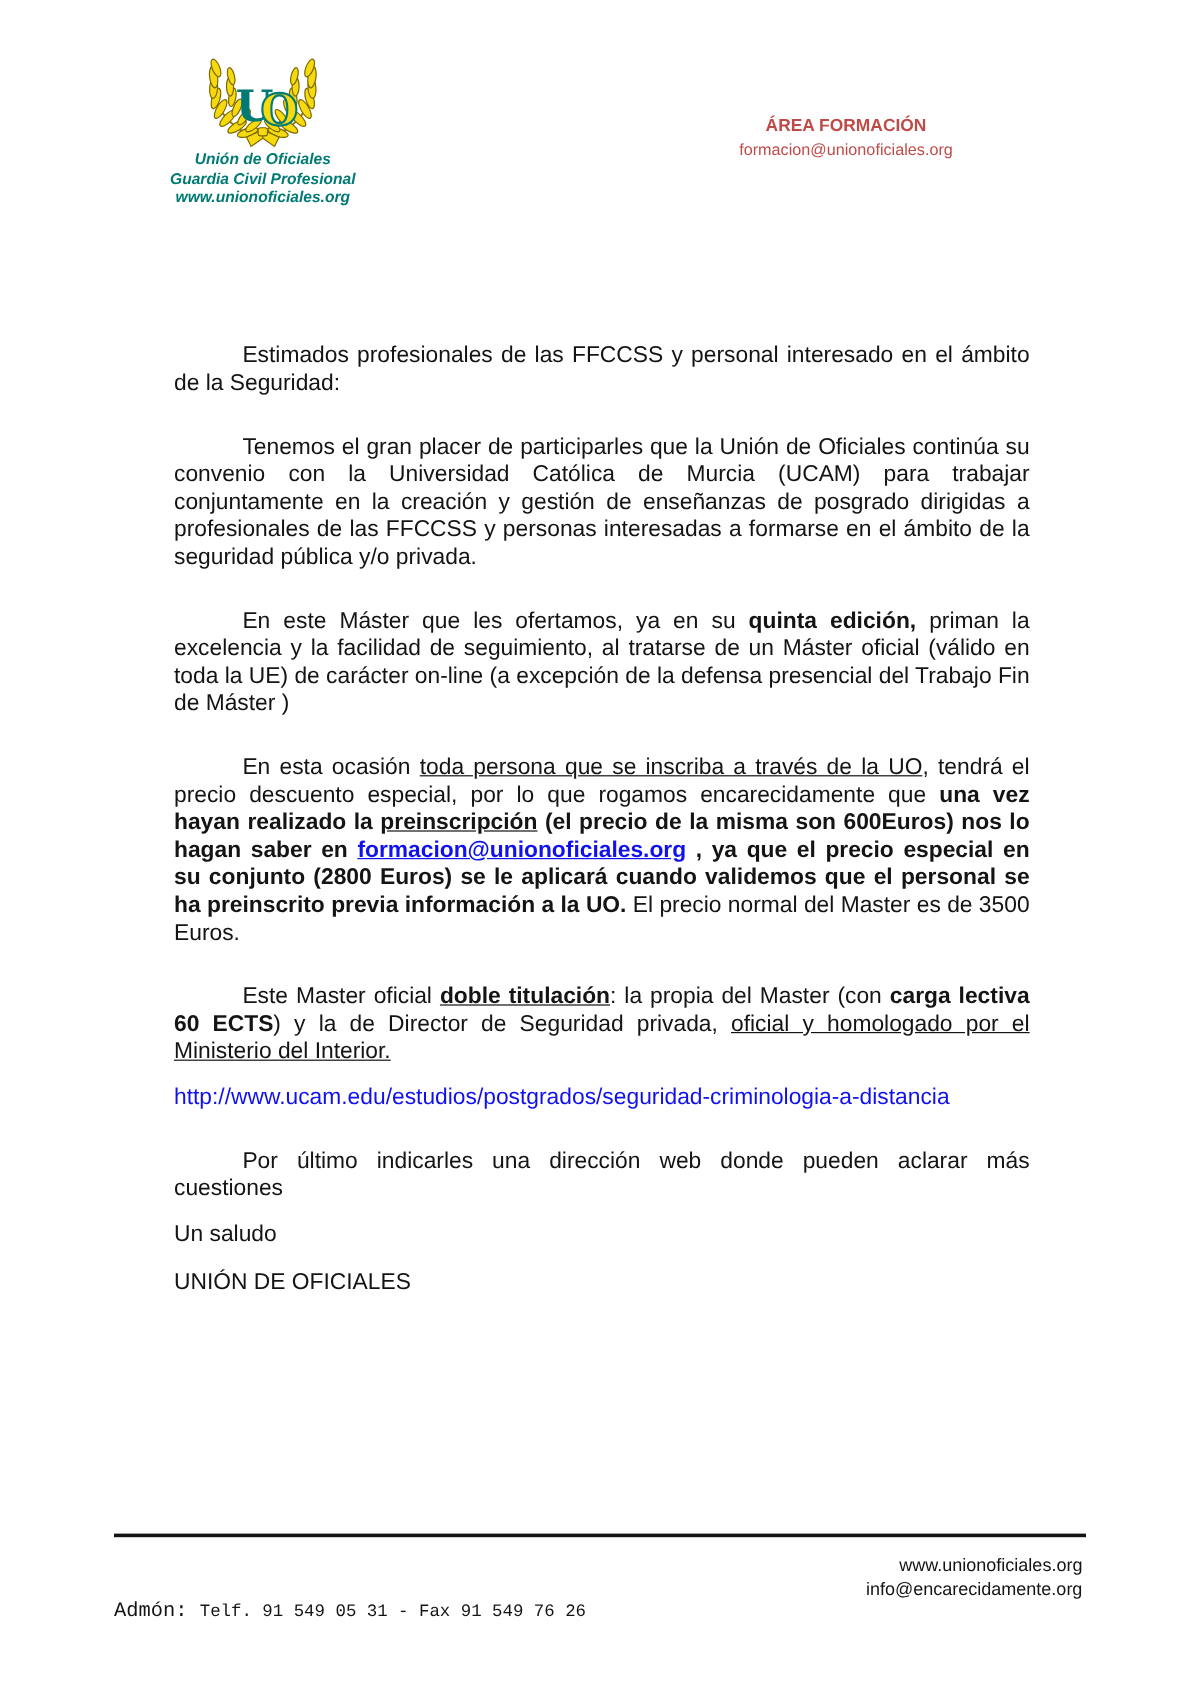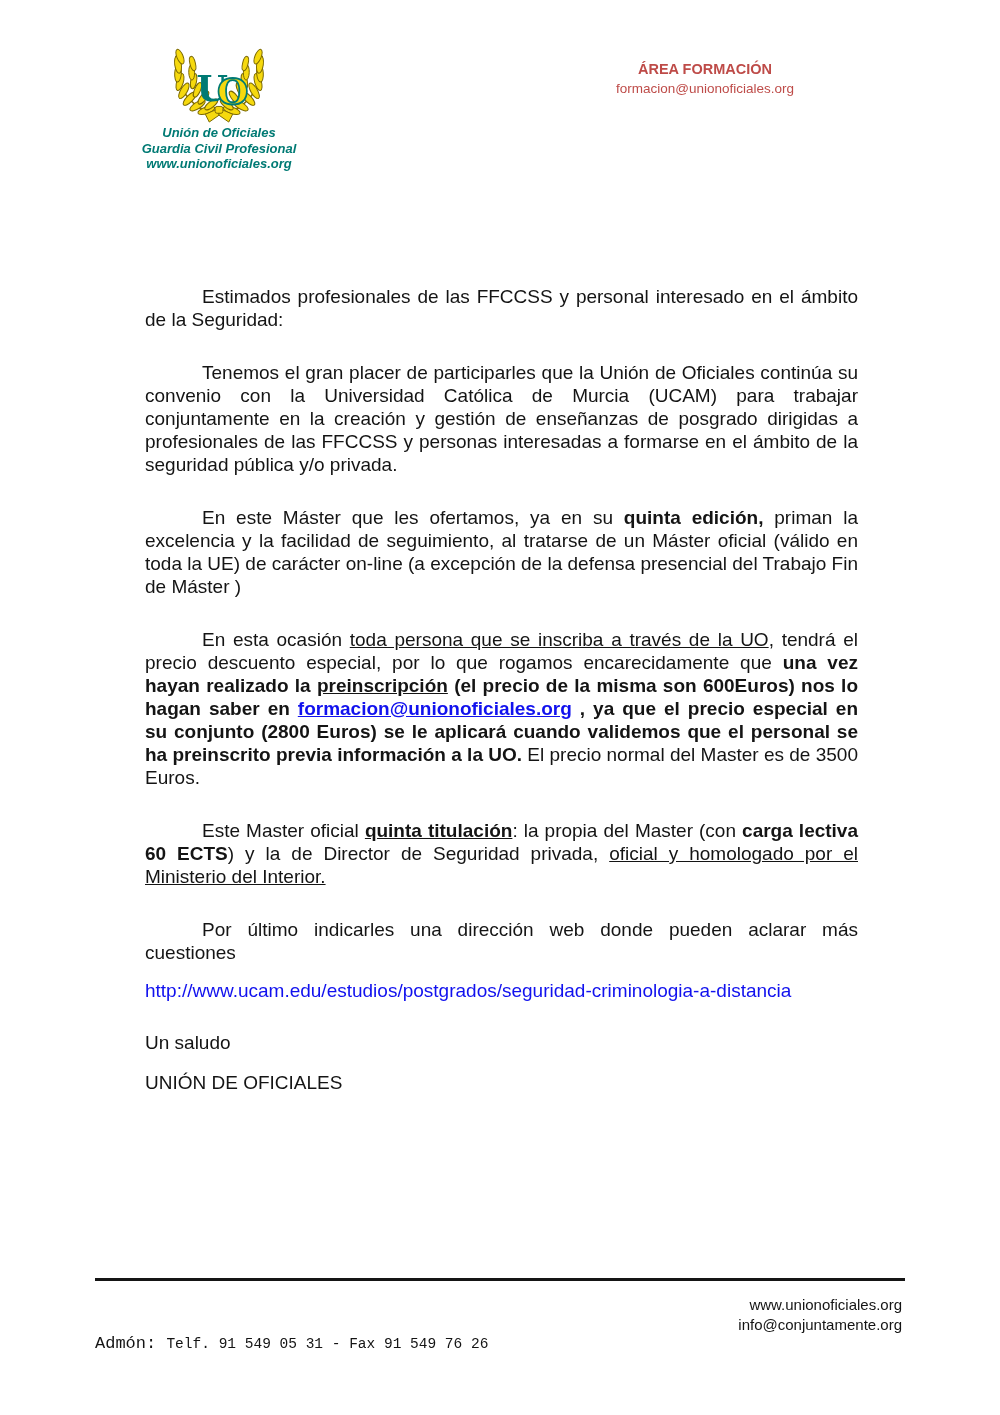--- a/index.html
+++ b/index.html
@@ -10,21 +10,21 @@
   
   .logo-block{position:absolute;left:136px;top:44px;width:166px;text-align:center;}
   .logo-block svg{display:block;margin:0 auto;}
   .stem{fill:none;stroke:#8a7400;stroke-width:1.6;}
   .leaf{fill:var(--yellow);stroke:#7a6800;stroke-width:1;}
   .bow{fill:var(--yellow);stroke:#7a6800;stroke-width:1;}
   .letter-u{font-family:"DejaVu Serif",serif;font-weight:bold;font-size:37px;fill:var(--teal);}
   .letter-o{font-family:"DejaVu Serif",serif;font-weight:bold;font-size:37px;fill:var(--yellow);stroke:var(--teal);stroke-width:1.8;}
   .org-lines{margin-top:1px;color:var(--teal);font-weight:bold;font-style:italic;font-size:13px;line-height:15.5px;}
   .area-block{position:absolute;left:585px;top:61px;width:240px;text-align:center;}
-  .area-title{color:var(--red);font-weight:bold;font-size:14.5px;line-height:17px;}
+  .area-title{color:var(--red);font-weight:bold;font-size:14.5px;line-height:17px;margin-top:36px;}
   .area-email{color:var(--red);font-size:13.5px;line-height:17px;margin-top:2px;}
   
   .doc-title{position:absolute;left:144px;top:187px;width:714px;text-align:center;
     font-weight:bold;font-size:19px;line-height:23px;}
   
   .letter-body{position:absolute;left:145px;top:255px;width:713px;font-size:19px;line-height:23px;}
   .para{margin:0 0 15px 0;text-align:justify;}
   .para.indent{text-indent:57px;margin-top:30px;}
   .para.link-line{text-align:left;margin-bottom:29px;}
   .b{font-weight:bold;}
@@ -86,31 +86,31 @@
     <div class="area-email">formacion@unionoficiales.org</div>
   </div>
 
 
   <div class="letter-body">
     <div id="paragraphs-host">
         <p class="para indent"><span>Estimados profesionales de las FFCCSS  y personal interesado en el ámbito de la  Seguridad:</span></p>
         <p class="para indent"><span>Tenemos el gran placer de participarles que la Unión de Oficiales continúa su convenio con la Universidad Católica de Murcia (UCAM) para trabajar conjuntamente en la creación y gestión de enseñanzas de posgrado dirigidas a profesionales de las FFCCSS y personas interesadas a formarse en el ámbito de la seguridad pública y/o privada.</span></p>
         <p class="para indent"><span>En este Máster que les ofertamos, ya en su </span><span class="b">quinta edición,</span><span> priman la excelencia y la facilidad de seguimiento, al tratarse de  un Máster oficial (válido en toda la UE) de carácter on-line (a excepción de la defensa presencial del Trabajo Fin de Máster )</span></p>
         <p class="para indent"><span>En esta ocasión </span><span class="u">toda persona que se inscriba a través de la UO</span><span>, tendrá el precio descuento especial, por lo que rogamos encarecidamente que  </span><span class="b">una vez hayan realizado la </span><span class="b u">preinscripción</span><span class="b"> (el precio de la misma son 600Euros) nos lo hagan saber en </span><a href="#" class="link b u">formacion@unionoficiales.org</a><span class="b"> , ya que el precio especial en su conjunto (2800 Euros) se le aplicará cuando validemos que el personal se ha preinscrito previa información a la UO.</span><span> El precio normal del Master es de 3500 Euros.</span></p>
-        <p class="para indent"><span>Este Master oficial </span><span class="b u">quinta titulación</span><span>: la propia del Master (con </span><span class="b">carga lectiva 60 ECTS</span><span>) y la de Director de Seguridad privada, </span><span class="u">oficial y homologado por el Ministerio del Interior.</span></p>
+        <p class="para indent"><span>Este Master oficial </span><span class="b u">doble titulación</span><span>: la propia del Master (con </span><span class="b">carga lectiva 60 ECTS</span><span>) y la de Director de Seguridad privada, </span><span class="u">oficial y homologado por el Ministerio del Interior.</span></p>
+        <p class="para link-line"><a href="#" class="link">http://www.ucam.edu/estudios/postgrados/seguridad-criminologia-a-distancia</a></p>
         <p class="para indent"><span>Por último indicarles una dirección web donde pueden aclarar más cuestiones</span></p>
-        <p class="para link-line"><a href="#" class="link">http://www.ucam.edu/estudios/postgrados/seguridad-criminologia-a-distancia</a></p>
       </div>
     <div class="closing-salute">Un saludo</div>
     <div class="closing-org">UNIÓN DE OFICIALES</div>
   </div>
 
   <div class="footer-rule"></div>
   <div class="footer-right">
     <div>www.unionoficiales.org</div>
-    <div>info@conjuntamente.org</div>
+    <div>info@encarecidamente.org</div>
   </div>
   <div class="footer-admin">
     <span>Admón:</span>
     <span class="contact">Telf. 91 549 05 31 - Fax 91 549 76 26</span>
   </div>
 
 </div>
 
 </body></html>

